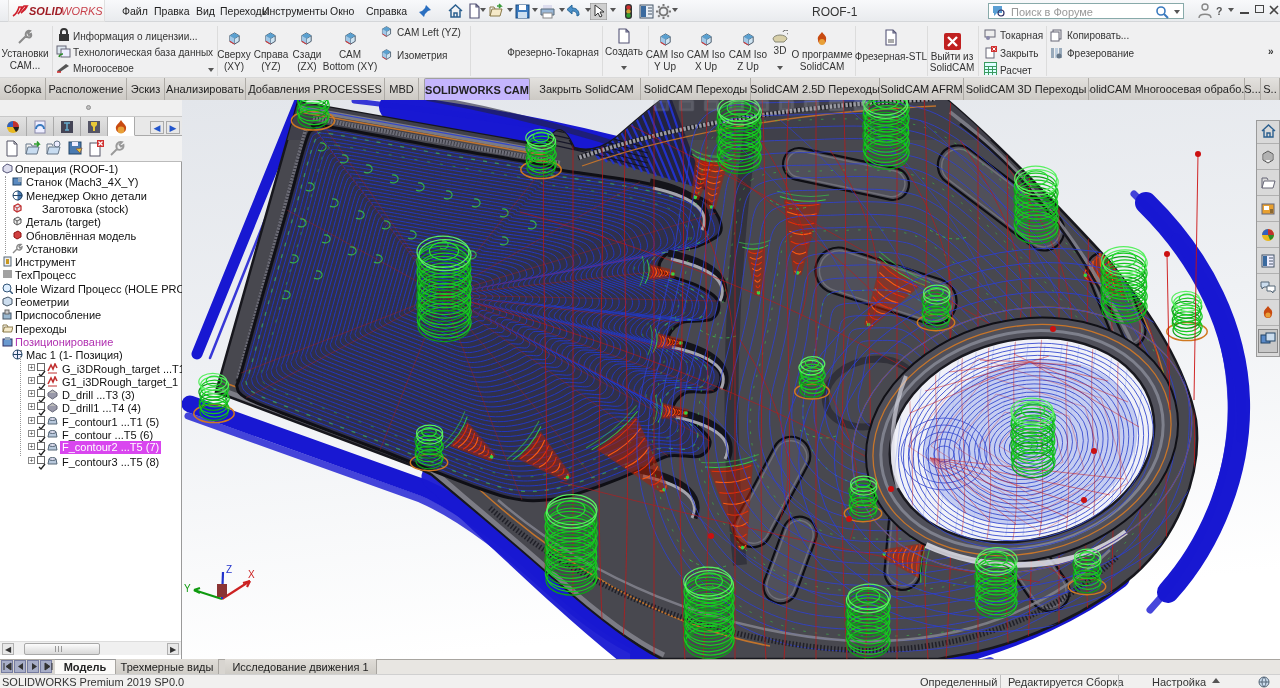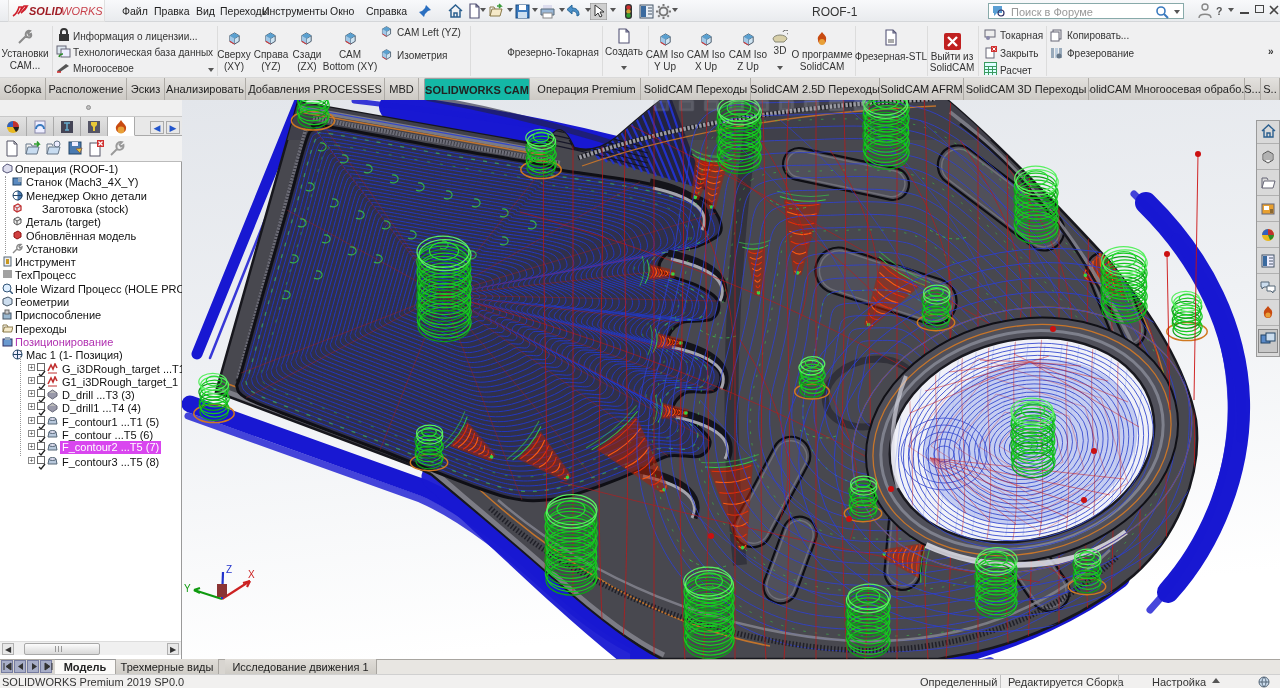--- a/index.html
+++ b/index.html
@@ -4,21 +4,21 @@
 html,body{width:1280px;height:688px;overflow:hidden;font-family:"Liberation Sans",sans-serif;background:#f0f0f0}
 .abs{position:absolute}
 #menubar{position:absolute;left:0;top:0;width:1280px;height:22px;background:linear-gradient(#f8f9fb,#e9ebee);border-bottom:1px solid #d4d6d9}
 #logo{position:absolute;left:8px;top:0;width:97px;height:22px;background:linear-gradient(#fdfdfd,#f0f0f0);border:1px solid #e0e0e0;border-top:none;display:flex;align-items:center;justify-content:center}
 .menuitem{position:absolute;top:5px;font-size:10.5px;color:#222}
 #ribbon{position:absolute;left:0;top:22px;width:1280px;height:56px;background:#f0f0f1;border-bottom:1px solid #d9d9d9}
 .rsep{position:absolute;top:26px;width:1px;height:50px;background:#dcdcdc}
 .rlabel{position:absolute;font-size:10px;color:#333;text-align:center;white-space:nowrap}
 #tabrow{position:absolute;left:0;top:78px;width:1280px;height:22px;background:linear-gradient(#e3e1de,#ccc9c4)}
 .tab{position:absolute;top:0;height:22px;font-size:11px;color:#222;display:flex;align-items:center;justify-content:center;border-right:1px solid #aeaba6;white-space:nowrap;overflow:hidden}
-.tabactive{background:#14b8a6;font-weight:bold;border:1px solid #a0a0a0;border-bottom:none;border-radius:2px 2px 0 0}
+.tabactive{background:#c4b5fd;font-weight:bold;border:1px solid #a0a0a0;border-bottom:none;border-radius:2px 2px 0 0}
 #leftpanel{position:absolute;left:0;top:100px;width:182px;height:559px;background:#fff;border-right:1px solid #9a9a9a}
 #viewport{position:absolute;left:182px;top:100px;width:1098px;height:559px}
 .treerow{position:absolute;left:0;font-size:11px;color:#111;white-space:nowrap}
 #modeltabs{position:absolute;left:0;top:659px;width:1280px;height:15px;background:#d8d5d0;border-top:1px solid #a8a5a0}
 #statusbar{position:absolute;left:0;top:674px;width:1280px;height:14px;background:#f1f0ef;font-size:11px;color:#333;border-top:1px solid #d0d0d0}
 .mtab{position:absolute;top:0;height:15px;font-size:11px;display:flex;align-items:center;justify-content:center;border-right:1px solid #a8a5a0;color:#222}
 </style></head><body>
 <div id="menubar"></div>
 <div id="logo">
     <svg width="92" height="16" viewBox="0 0 92 16">
@@ -301,21 +301,21 @@
 <div class="rlabel" style="left:1067px;top:48px">Фрезерование</div>
 <div class="rlabel" style="left:1268px;top:46px;font-weight:bold">»</div>
 <div id="tabrow"></div>
 <div class="tab" style="left:0px;top:78px;width:46px;position:absolute">Сборка</div>
 <div class="tab" style="left:46px;top:78px;width:81px;position:absolute">Расположение</div>
 <div class="tab" style="left:127px;top:78px;width:38px;position:absolute">Эскиз</div>
 <div class="tab" style="left:165px;top:78px;width:81px;position:absolute">Анализировать</div>
 <div class="tab" style="left:246px;top:78px;width:139px;position:absolute">Добавления PROCESSES</div>
 <div class="tab" style="left:385px;top:78px;width:34px;position:absolute">MBD</div>
 <div class="tab tabactive" style="left:424px;top:78px;width:106px;position:absolute">SOLIDWORKS CAM</div>
-<div class="tab" style="left:533px;top:78px;width:108px;position:absolute">Операция Premium</div>
+<div class="tab" style="left:533px;top:78px;width:108px;position:absolute">Закрыть SolidCAM</div>
 <div class="tab" style="left:641px;top:78px;width:110px;position:absolute">SolidCAM Переходы</div>
 <div class="tab" style="left:751px;top:78px;width:129px;position:absolute">SolidCAM 2.5D Переходы</div>
 <div class="tab" style="left:880px;top:78px;width:84px;position:absolute">SolidCAM AFRM</div>
 <div class="tab" style="left:964px;top:78px;width:125px;position:absolute">SolidCAM 3D Переходы</div>
 <div class="tab" style="left:1089px;top:78px;width:156px;position:absolute">SolidCAM Многоосевая обрабо...</div>
 <div class="tab" style="left:1245px;top:78px;width:16px;position:absolute">S...</div>
 <div class="tab" style="left:1261px;top:78px;width:19px;position:absolute">S..</div>
 <div id="leftpanel"></div>
 <div class="abs" style="left:0;top:100px;width:182px;height:17px;background:#f0f0f0;border-bottom:1px solid #c8c8c8">
     <div style="position:absolute;left:86px;top:5px;width:5px;height:5px;border-radius:50%;background:#c0c0c0;border:1px solid #909090"></div>

